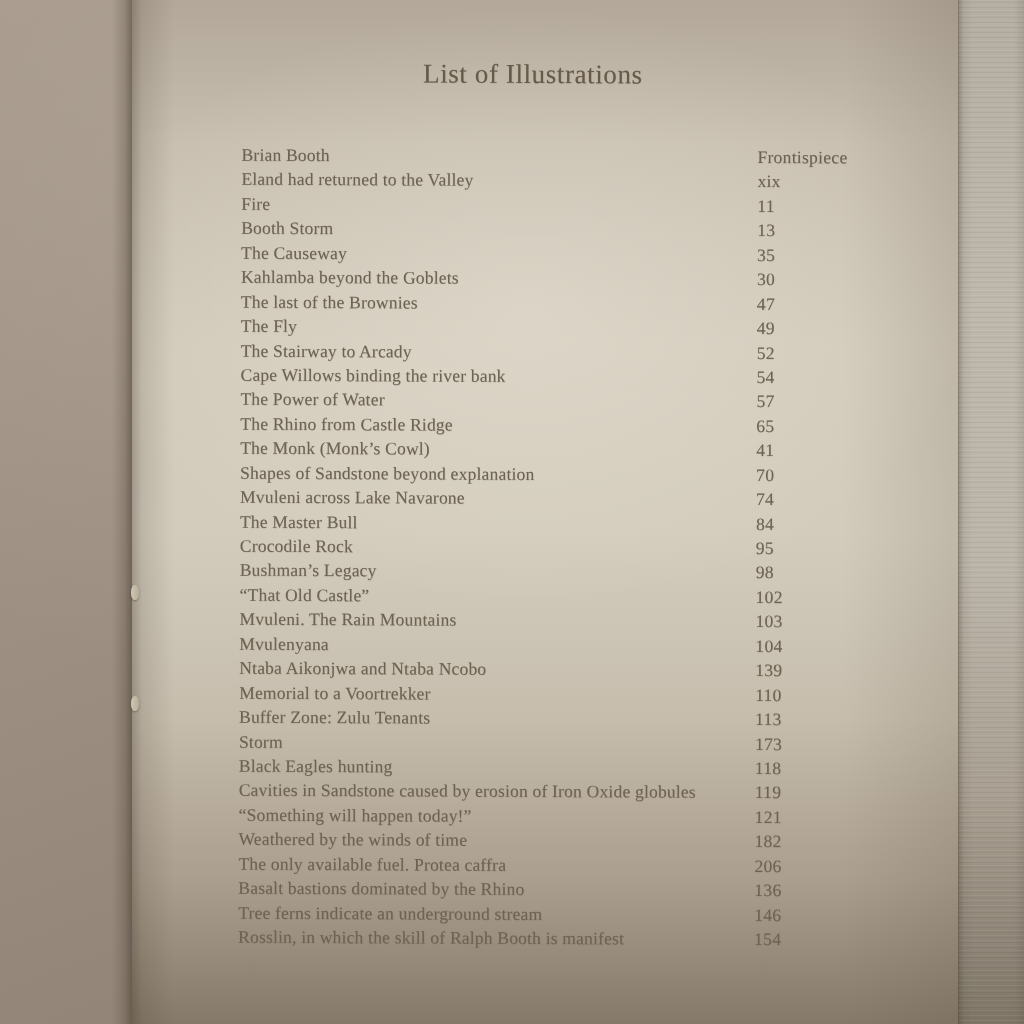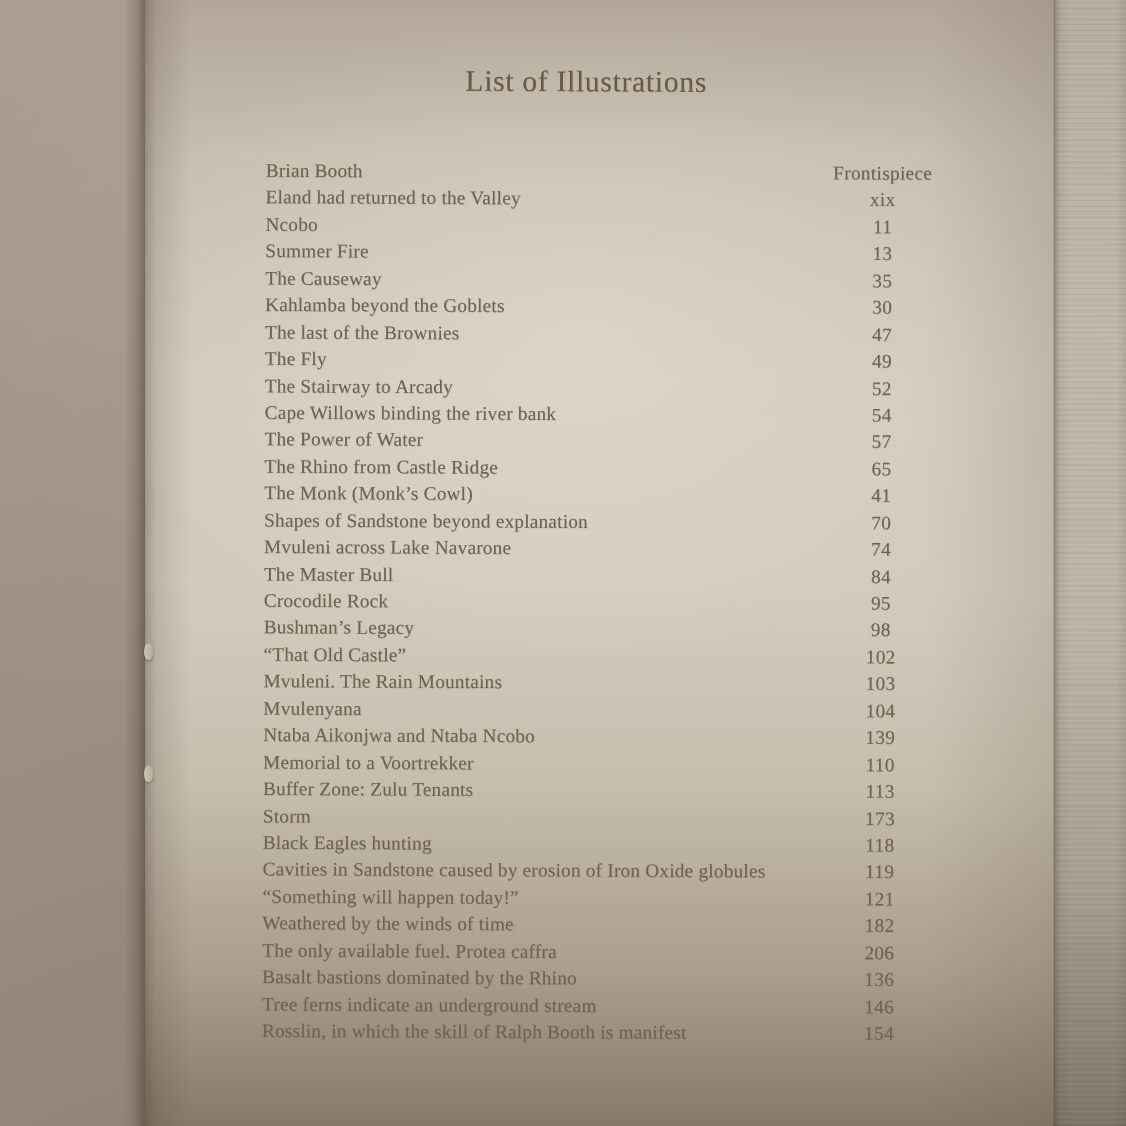--- a/index.html
+++ b/index.html
@@ -63,21 +63,21 @@
   }
 
   .toc { margin-top:52px; }
 
   .toc-row {
     display:flex; justify-content:space-between; align-items:baseline;
     height:24.45px; line-height:24.45px;
     font-size:17.5px; white-space:nowrap; color:#6e6353;
   }
   .toc-label { flex:0 1 auto; letter-spacing:0.2px; }
-  .toc-page  { flex:0 0 90px; text-align:center; letter-spacing:0.3px; }
+  .toc-page  { flex:0 0 90px; text-align:left; letter-spacing:0.3px; }
 </style>
 </head>
 <body>
 
 <div id="photo">
   <div class="spine-shadow"></div>
 
   <div class="page">
     <div class="stitch s1"></div>
     <div class="stitch s2"></div>
@@ -87,25 +87,25 @@
       <div class="toc">
           <div class="toc-row">
     <span class="toc-label">Brian Booth</span>
     <span class="toc-page">Frontispiece</span>
   </div>
           <div class="toc-row">
     <span class="toc-label">Eland had returned to the Valley</span>
     <span class="toc-page">xix</span>
   </div>
           <div class="toc-row">
-    <span class="toc-label">Ncobo</span>
+    <span class="toc-label">Fire</span>
     <span class="toc-page">11</span>
   </div>
           <div class="toc-row">
-    <span class="toc-label">Summer Fire</span>
+    <span class="toc-label">Booth Storm</span>
     <span class="toc-page">13</span>
   </div>
           <div class="toc-row">
     <span class="toc-label">The Causeway</span>
     <span class="toc-page">35</span>
   </div>
           <div class="toc-row">
     <span class="toc-label">Kahlamba beyond the Goblets</span>
     <span class="toc-page">30</span>
   </div>

